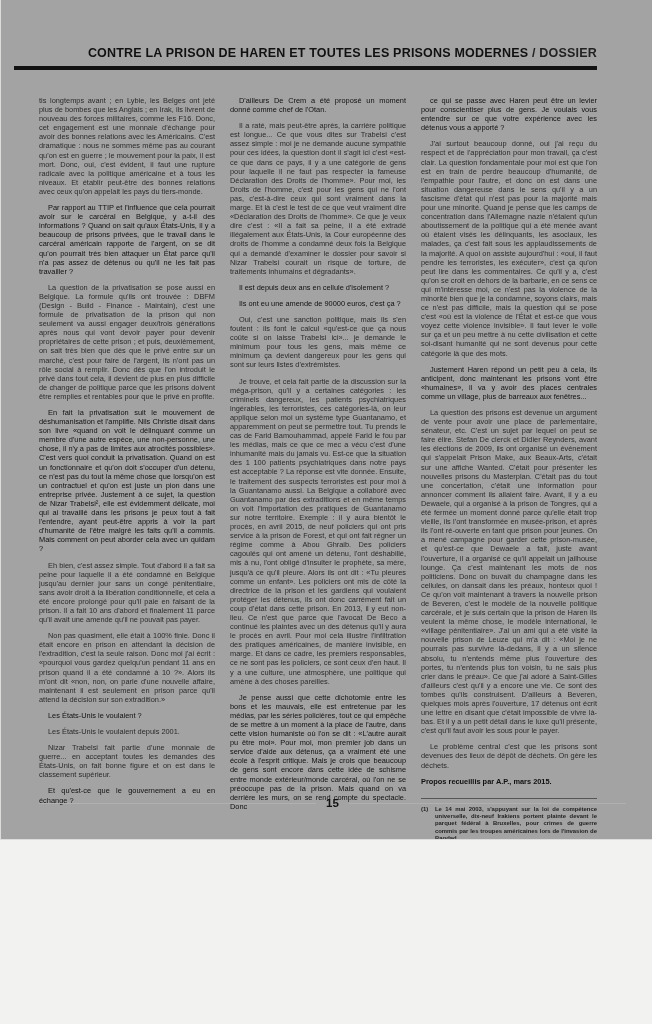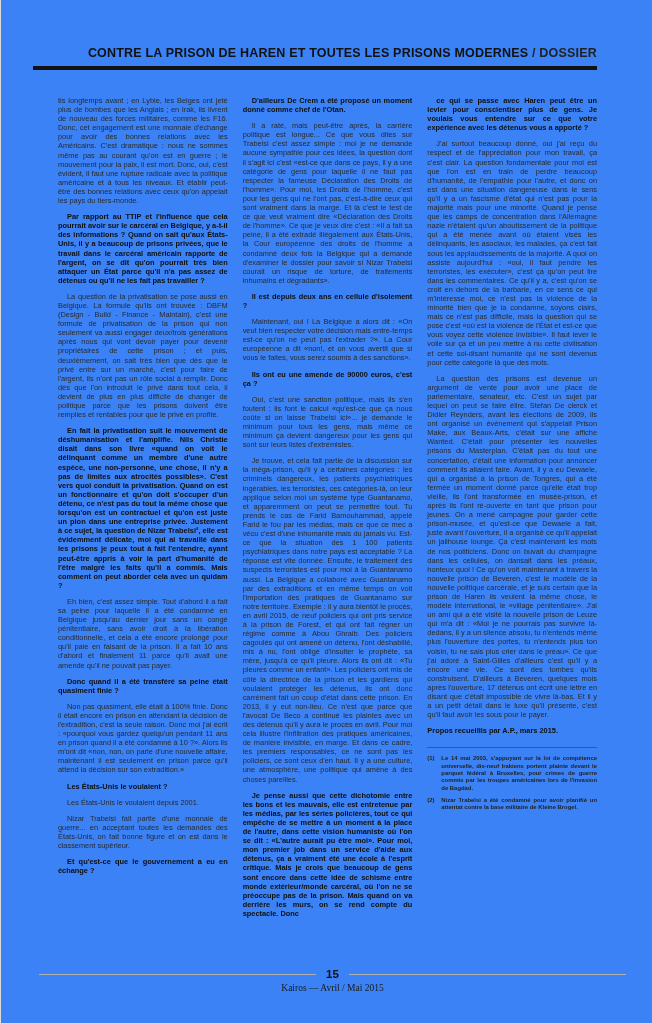--- a/index.html
+++ b/index.html
@@ -1,21 +1,21 @@
 <!DOCTYPE html>
 <html lang="fr"><head>
 <meta charset="utf-8">
 <style>
   html,body{margin:0;padding:0;background:#f2f2f0;}
   .page{
     position:relative;
-    width:652px;height:1024px;
+    width:652px;height:840px;
     box-sizing:border-box;
-    background:#3b82f6;
-    padding:46px 55px 0 57px;
+    background:#a3a3a3;
+    padding:46px 55px 0 38px;
     font-family:"Liberation Sans","DejaVu Sans",sans-serif;
     color:#222;
     border-left:1px solid #dcdcda;
     border-bottom:1px solid #dcdcda;
     overflow:hidden;
   }
   .header-title{
     text-align:right;
     font-size:12.5px;
     font-weight:bold;
@@ -36,21 +36,21 @@
   p.para{
     margin:0 0 7px 0;
     text-indent:9px;
     font-size:7.4px;
     line-height:9.1px;
     text-align:justify;
     color:#2a2a2a;
     hyphens:auto;
     -webkit-hyphens:auto;
   }
-  p.para.q{font-weight:bold;color:#101010;}
+  p.para.q{font-weight:normal;color:#101010;}
   p.para.byline{font-weight:bold;color:#101010;text-indent:0;margin-top:0;}
   #col-0 p.para:first-child{text-indent:0;}
   .footnotes{margin-top:12px;}
   .fn-rule{height:1px;background:#555;margin-bottom:7px;}
   .footnote{
     display:flex;gap:5px;
     font-size:5.9px;line-height:7.3px;
     font-weight:bold;color:#222;
     margin-bottom:5px;text-align:justify;
   }
@@ -78,42 +78,42 @@
     <div class="header-rule"></div>
   </header>
 
   <main class="columns">
     <div class="col" id="col-0">
         <p class="para a">tis longtemps avant ; en Lybie, les Belges ont jeté plus de bombes que les Anglais ; en Irak, ils livrent de nouveau des forces militaires, comme les F16. Donc, cet engagement est une monnaie d'échange pour avoir des bonnes relations avec les Américains. C'est dramatique : nous ne sommes même pas au courant qu'on est en guerre ; le mouvement pour la paix, il est mort. Donc, oui, c'est évident, il faut une rupture radicale avec la politique américaine et à tous les niveaux. Et établir peut-être des bonnes relations avec ceux qu'on appelait les pays du tiers-monde.</p>
         <p class="para q">Par rapport au TTIP et l'influence que cela pourrait avoir sur le carcéral en Belgique, y a-t-il des informations ? Quand on sait qu'aux États-Unis, il y a beaucoup de prisons privées, que le travail dans le carcéral américain rapporte de l'argent, on se dit qu'on pourrait très bien attaquer un État parce qu'il n'a pas assez de détenus ou qu'il ne les fait pas travailler ?</p>
         <p class="para a">La question de la privatisation se pose aussi en Belgique. La formule qu'ils ont trouvée : DBFM (Design - Build - Finance - Maintain), c'est une formule de privatisation de la prison qui non seulement va aussi engager deux/trois générations après nous qui vont devoir payer pour devenir propriétaires de cette prison ; et puis, deuxièmement, on sait très bien que dès que le privé entre sur un marché, c'est pour faire de l'argent, ils n'ont pas un rôle social à remplir. Donc dès que l'on introduit le privé dans tout cela, il devient de plus en plus difficile de changer de politique parce que les prisons doivent être remplies et rentables pour que le privé en profite.</p>
         <p class="para q">En fait la privatisation suit le mouvement de déshumanisation et l'amplifie. Nils Christie disait dans son livre «quand on voit le délinquant comme un membre d'une autre espèce, une non-personne, une chose, il n'y a pas de limites aux atrocités possibles». C'est vers quoi conduit la privatisation. Quand on est un fonctionnaire et qu'on doit s'occuper d'un détenu, ce n'est pas du tout la même chose que lorsqu'on est un contractuel et qu'on est juste un pion dans une entreprise privée. Justement à ce sujet, la question de Nizar Trabelsi², elle est évidemment délicate, moi qui ai travaillé dans les prisons je peux tout à fait l'entendre, ayant peut-être appris à voir la part d'humanité de l'être malgré les faits qu'il a commis. Mais comment on peut aborder cela avec un quidam ?</p>
         <p class="para a">Eh bien, c'est assez simple. Tout d'abord il a fait sa peine pour laquelle il a été condamné en Belgique jusqu'au dernier jour sans un congé pénitentiaire, sans avoir droit à la libération conditionnelle, et cela a été encore prolongé pour qu'il paie en faisant de la prison. Il a fait 10 ans d'abord et finalement 11 parce qu'il avait une amende qu'il ne pouvait pas payer.</p>
-        <p class="para q">Donc quand il a été transféré sa peine était quasiment finie ?</p>
         <p class="para a">Non pas quasiment, elle était à 100% finie. Donc il était encore en prison en attendant la décision de l'extradition, c'est la seule raison. Donc moi j'ai écrit : «pourquoi vous gardez quelqu'un pendant 11 ans en prison quand il a été condamné à 10 ?». Alors ils m'ont dit «non, non, on parle d'une nouvelle affaire, maintenant il est seulement en prison parce qu'il attend la décision sur son extradition.»</p>
         <p class="para q">Les États-Unis le voulaient ?</p>
         <p class="para a">Les États-Unis le voulaient depuis 2001.</p>
         <p class="para a">Nizar Trabelsi fait partie d'une monnaie de guerre... en acceptant toutes les demandes des États-Unis, on fait bonne figure et on est dans le classement supérieur.</p>
         <p class="para q">Et qu'est-ce que le gouvernement a eu en échange ?</p>
       </div>
     <div class="col" id="col-1">
         <p class="para q">D'ailleurs De Crem a été proposé un moment donné comme chef de l'Otan.</p>
         <p class="para a">Il a raté, mais peut-être après, la carrière politique est longue... Ce que vous dites sur Trabelsi c'est assez simple : moi je ne demande aucune sympathie pour ces idées, la question dont il s'agit ici c'est «est-ce que dans ce pays, il y a une catégorie de gens pour laquelle il ne faut pas respecter la fameuse Déclaration des Droits de l'homme». Pour moi, les Droits de l'homme, c'est pour les gens qui ne l'ont pas, c'est-à-dire ceux qui sont vraiment dans la marge. Et là c'est le test de ce que veut vraiment dire «Déclaration des Droits de l'homme». Ce que je veux dire c'est : «Il a fait sa peine, il a été extradé illégalement aux États-Unis, la Cour européenne des droits de l'homme a condamné deux fois la Belgique qui a demandé d'examiner le dossier pour savoir si Nizar Trabelsi courait un risque de torture, de traitements inhumains et dégradants».</p>
         <p class="para q">Il est depuis deux ans en cellule d'isolement ?</p>
-        <p class="para a">Maintenant, oui ! La Belgique a alors dit : «On veut bien respecter votre décision mais entre-temps est-ce qu'on ne peut pas l'extrader ?». La Cour européenne a dit «non!, et on vous avertit que si vous le faites, vous serez soumis à des sanctions».</p>
         <p class="para q">Ils ont eu une amende de 90000 euros, c'est ça ?</p>
         <p class="para a">Oui, c'est une sanction politique, mais ils s'en foutent : ils font le calcul «qu'est-ce que ça nous coûte si on laisse Trabelsi ici»... je demande le minimum pour tous les gens, mais même ce minimum ça devient dangereux pour les gens qui sont sur leurs listes d'extrémistes.</p>
         <p class="para a">Je trouve, et cela fait partie de la discussion sur la méga-prison, qu'il y a certaines catégories : les criminels dangereux, les patients psychiatriques ingérables, les terroristes, ces catégories-là, on leur applique selon moi un système type Guantanamo, et apparemment on peut se permettre tout. Tu prends le cas de Farid Bamouhammad, appelé Farid le fou par les médias, mais ce que ce mec a vécu c'est d'une inhumanité mais du jamais vu. Est-ce que la situation des 1 100 patients psychiatriques dans notre pays est acceptable ? La réponse est vite donnée. Ensuite, le traitement des suspects terroristes est pour moi à la Guantanamo aussi. La Belgique a collaboré avec Guantanamo par des extraditions et en même temps on voit l'importation des pratiques de Guantanamo sur notre territoire. Exemple : il y aura bientôt le procès, en avril 2015, de neuf policiers qui ont pris service à la prison de Forest, et qui ont fait régner un régime comme à Abou Ghraib. Des policiers cagoulés qui ont amené un détenu, l'ont déshabillé, mis à nu, l'ont obligé d'insulter le prophète, sa mère, jusqu'à ce qu'il pleure. Alors ils ont dit : «Tu pleures comme un enfant». Les policiers ont mis de côté la directrice de la prison et les gardiens qui voulaient protéger les détenus, ils ont donc carrément fait un coup d'état dans cette prison. En 2013, il y eut non-lieu. Ce n'est que parce que l'avocat De Beco a continué les plaintes avec un des détenus qu'il y aura le procès en avril. Pour moi cela illustre l'infiltration des pratiques américaines, de manière invisible, en marge. Et dans ce cadre, les premiers responsables, ce ne sont pas les policiers, ce sont ceux d'en haut. Il y a une culture, une atmosphère, une politique qui amène à des choses pareilles.</p>
         <p class="para q">Je pense aussi que cette dichotomie entre les bons et les mauvais, elle est entretenue par les médias, par les séries policières, tout ce qui empêche de se mettre à un moment à la place de l'autre, dans cette vision humaniste où l'on se dit : «L'autre aurait pu être moi». Pour moi, mon premier job dans un service d'aide aux détenus, ça a vraiment été une école à l'esprit critique. Mais je crois que beaucoup de gens sont encore dans cette idée de schisme entre monde extérieur/monde carcéral, où l'on ne se préoccupe pas de la prison. Mais quand on va derrière les murs, on se rend compte du spectacle. Donc</p>
       </div>
     <div class="col" id="col-2">
       <div>
           <p class="para q">ce qui se passe avec Haren peut être un levier pour conscientiser plus de gens. Je voulais vous entendre sur ce que votre expérience avec les détenus vous a apporté ?</p>
           <p class="para a">J'ai surtout beaucoup donné, oui j'ai reçu du respect et de l'appréciation pour mon travail, ça c'est clair. La question fondamentale pour moi est que l'on est en train de perdre beaucoup d'humanité, de l'empathie pour l'autre, et donc on est dans une situation dangereuse dans le sens qu'il y a un fascisme d'état qui n'est pas pour la majorité mais pour une minorité. Quand je pense que les camps de concentration dans l'Allemagne nazie n'étaient qu'un aboutissement de la politique qui a été menée avant où étaient visés les délinquants, les asociaux, les malades, ça c'est fait sous les applaudissements de la majorité. A quoi on assiste aujourd'hui : «oui, il faut pendre les terroristes, les exécuter», c'est ça qu'on peut lire dans les commentaires. Ce qu'il y a, c'est qu'on se croit en dehors de la barbarie, en ce sens ce qui m'intéresse moi, ce n'est pas la violence de la minorité bien que je la condamne, soyons clairs, mais ce n'est pas difficile, mais la question qui se pose c'est «où est la violence de l'État et est-ce que vous voyez cette violence invisible». Il faut lever le voile sur ça et un peu mettre à nu cette civilisation et cette soi-disant humanité qui ne sont devenus pour cette catégorie là que des mots.</p>
+          <p class="para q">Justement Haren répond un petit peu à cela, ils anticipent, donc maintenant les prisons vont être «humaines», il va y avoir des places centrales comme un village, plus de barreaux aux fenêtres...</p>
           <p class="para a">La question des prisons est devenue un argument de vente pour avoir une place de parlementaire, sénateur, etc. C'est un sujet par lequel on peut se faire élire. Stefan De clerck et Didier Reynders, avant les élections de 2009, ils ont organisé un événement qui s'appelait Prison Make, aux Beaux-Arts, c'était sur une affiche Wanted. C'était pour présenter les nouvelles prisons du Masterplan. C'était pas du tout une concertation, c'était une information pour annoncer comment ils allaient faire. Avant, il y a eu Dewaele, qui a organisé à la prison de Tongres, qui a été fermée un moment donné parce qu'elle était trop vieille, ils l'ont transformée en musée-prison, et après ils l'ont ré-ouverte en tant que prison pour jeunes. On a mené campagne pour garder cette prison-musée, et qu'est-ce que Dewaele a fait, juste avant l'ouverture, il a organisé ce qu'il appelait un jailhouse lounge. Ça c'est maintenant les mots de nos politiciens. Donc on buvait du champagne dans les cellules, on dansait dans les préaux, honteux quoi ! Ce qu'on voit maintenant à travers la nouvelle prison de Beveren, c'est le modèle de la nouvelle politique carcérale, et je suis certain que la prison de Haren ils veulent la même chose, le modèle international, le «village pénitentiaire». J'ai un ami qui a été visité la nouvelle prison de Leuze qui m'a dit : «Moi je ne pourrais pas survivre là-dedans, il y a un silence absolu, tu n'entends même plus l'ouverture des portes, tu n'entends plus ton voisin, tu ne sais plus crier dans le préau». Ce que j'ai adoré à Saint-Gilles d'ailleurs c'est qu'il y a encore une vie. Ce sont des tombes qu'ils construisent. D'ailleurs à Beveren, quelques mois après l'ouverture, 17 détenus ont écrit une lettre en disant que c'était impossible de vivre là-bas. Et il y a un petit détail dans le luxe qu'il présente, c'est qu'il faut avoir les sous pour le payer.</p>
+          <p class="para a">Le problème central c'est que les prisons sont devenues des lieux de dépôt de déchets. On gère les déchets.</p>
           <p class="para byline">Propos recueillis par A.P., mars 2015.</p>
         </div>
       <div class="footnotes">
         <div class="fn-rule"></div>
         <div>
             <div class="footnote">
               <span class="fn-marker">(1)</span>
               <span class="fn-text">Le 14 mai 2003, s'appuyant sur la loi de compétence universelle, dix-neuf Irakiens portent plainte devant le parquet fédéral à Bruxelles, pour crimes de guerre commis par les troupes américaines lors de l'invasion de Bagdad.</span>
             </div>
             <div class="footnote">
@@ -124,16 +124,15 @@
       </div>
     </div>
   </main>
 
   <footer class="page-footer">
     <div class="pageno-row">
       <span class="rule"></span>
       <span class="page-number">15</span>
       <span class="rule"></span>
     </div>
-    <div class="journal-line">Kairos — Avril / Mai 2015</div>
   </footer>
 
 </div>
 
 </body></html>

